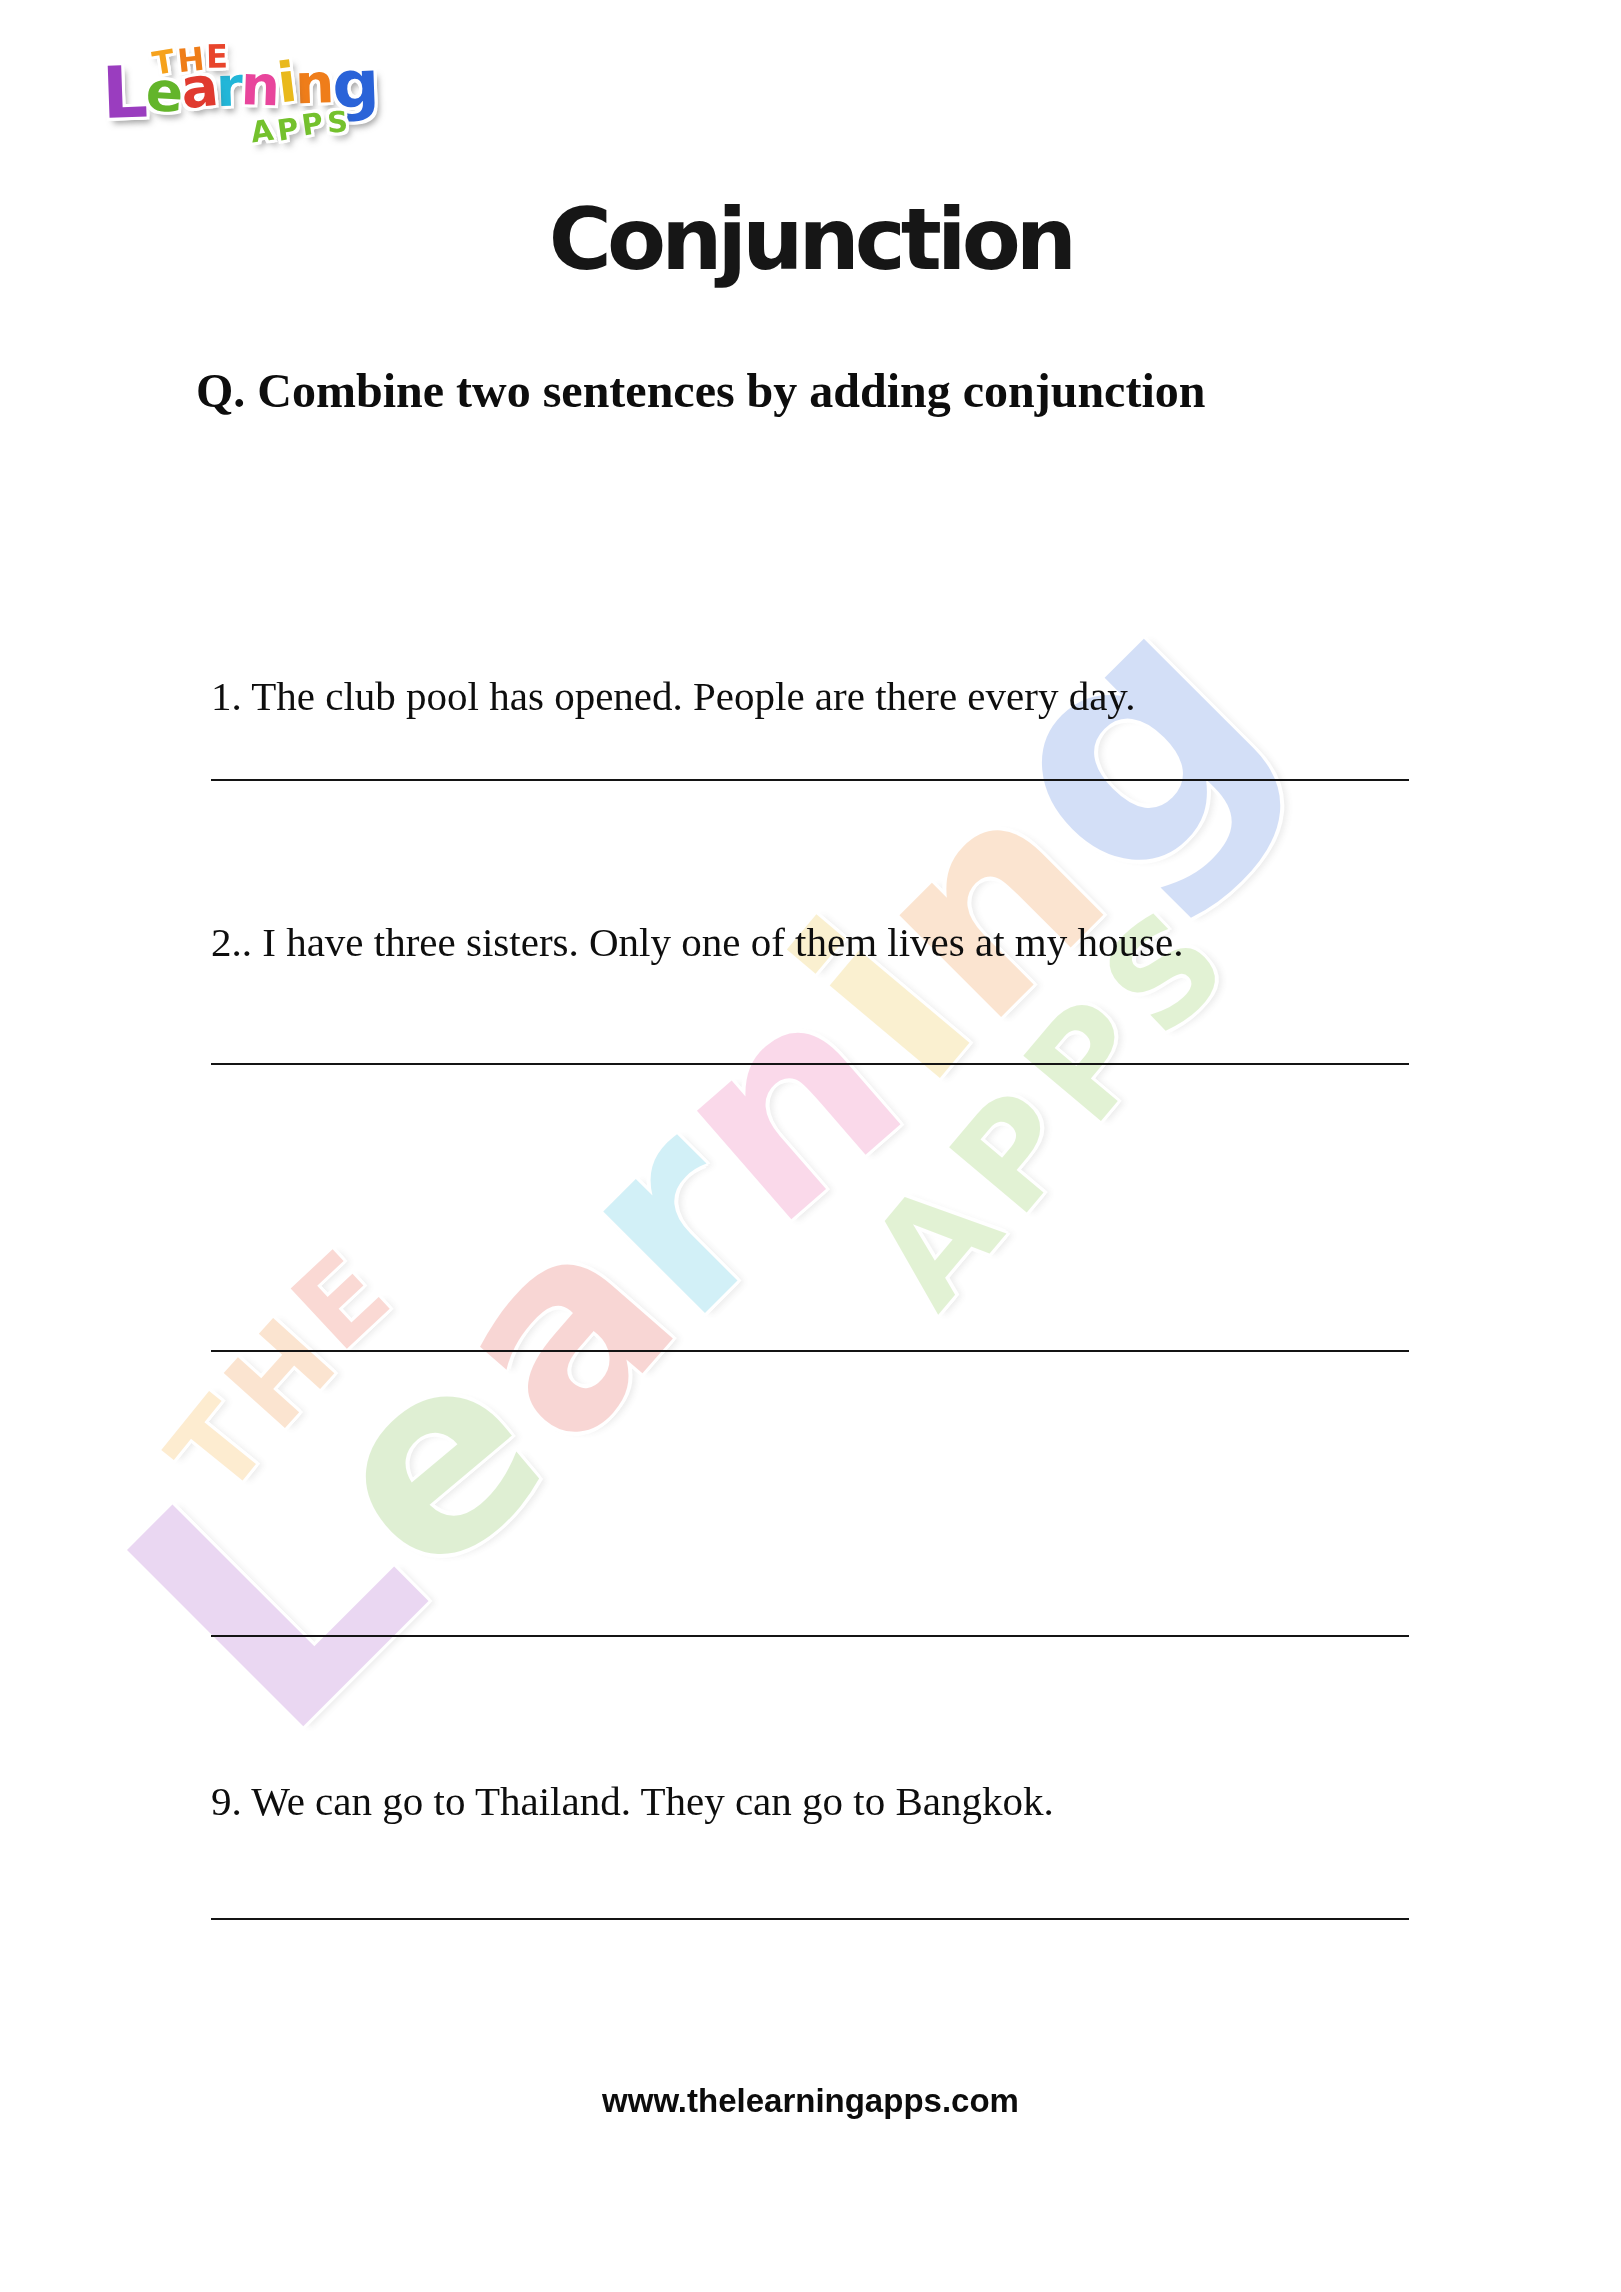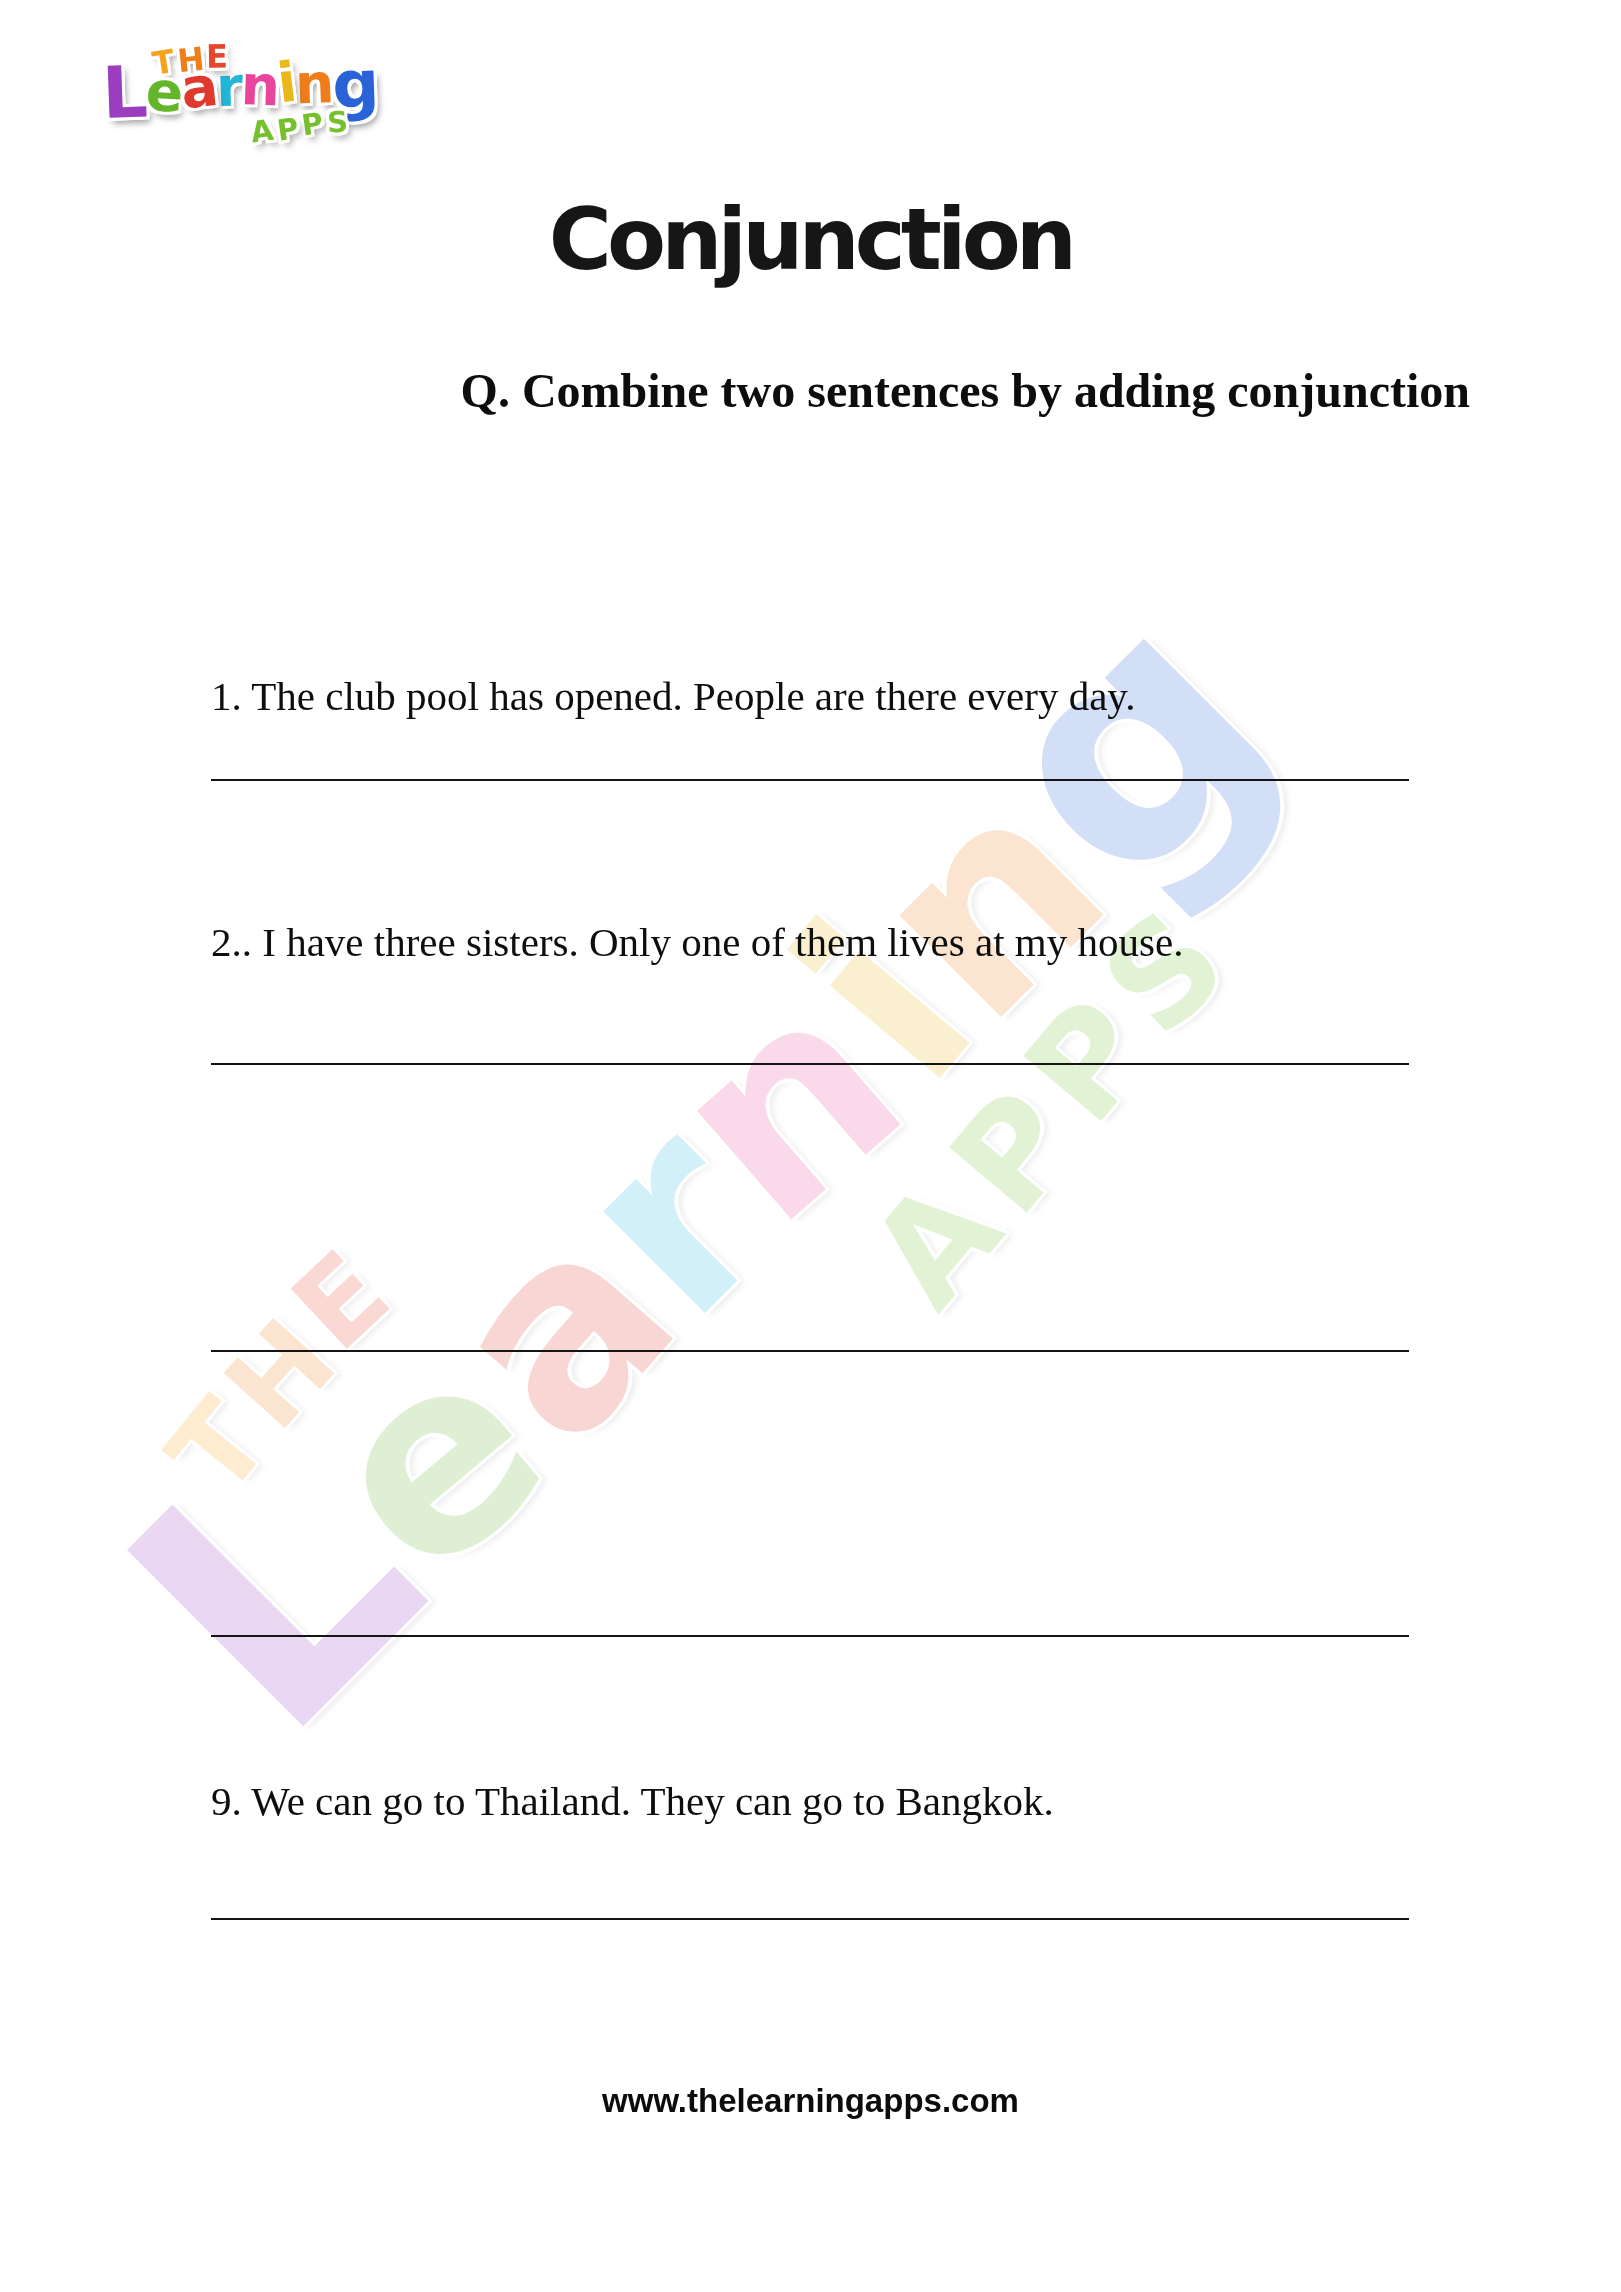--- a/index.html
+++ b/index.html
@@ -57,21 +57,21 @@
     font-family:"DejaVu Sans", sans-serif;
     font-weight:bold;
     font-size:86px;letter-spacing:-4.9px;
     color:#161616;z-index:1;line-height:1;
   }
   .question{
     position:absolute;left:196px;top:355px;width:1274px;
     font-weight:bold;font-size:48px;line-height:72px;
     color:#0d0d0d;z-index:1;
   }
-  .question div{white-space:nowrap;text-align:right;}
+  .question div{white-space:nowrap;}
   .sentence{
     position:absolute;left:211px;width:1294px;
     font-size:41px;line-height:58px;color:#0e0e0e;z-index:1;
   }
   .sentence div{white-space:nowrap;}
   .s1{top:627px;margin-top:40px;} .s2{top:913px;} .s3{top:1198px;} .s4{top:1455px;} .s5{top:1772px;}
 
   .answer-line{
     position:absolute;left:211px;width:1198px;height:0;
     border-top:2.9px solid #141414;z-index:1;

